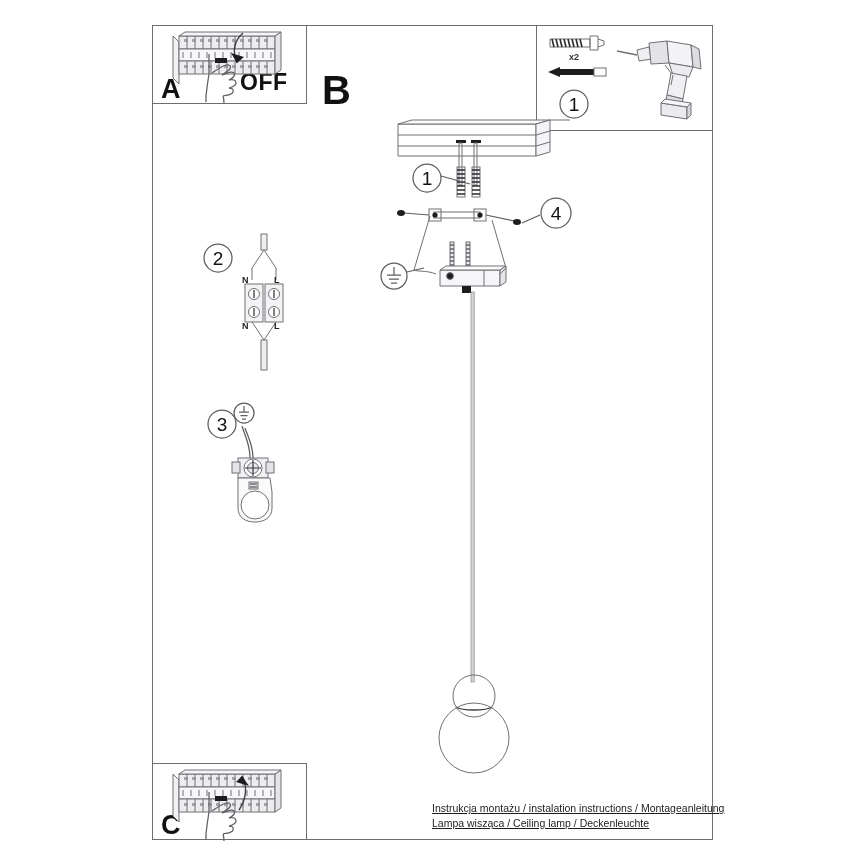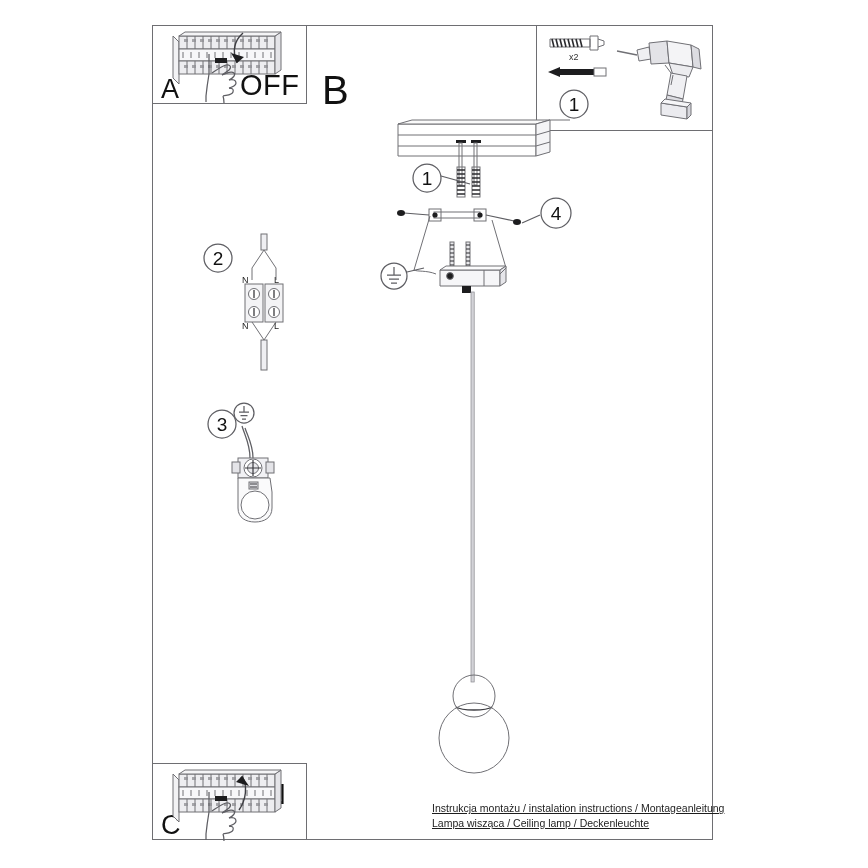--- a/index.html
+++ b/index.html
@@ -6,23 +6,23 @@
   body{width:868px;height:868px;position:relative;overflow:hidden;
        font-family:"Liberation Sans", sans-serif;color:#1a1a1a;}
   .page{position:absolute;left:152px;top:25px;width:561px;height:815px;
         border:1.4px solid #6e6e72;box-sizing:border-box;}
   .abs{position:absolute;}
   svg{display:block;overflow:visible;}
   .box{position:absolute;border:1.3px solid #6e6e72;background:#fff;box-sizing:border-box;}
   .boxA{left:152px;top:25px;width:155px;height:79px;}
   .boxC{left:152px;top:763px;width:155px;height:77px;}
   .box1{left:536px;top:25px;width:177px;height:106px;}
-  .lbl{position:absolute;font-weight:400;line-height:1;}
+  .lbl{position:absolute;font-weight:700;line-height:1;}
   .letter{font-size:27px;color:#111;}
-  .onoff{font-size:29px;color:#111;letter-spacing:.5px;}
+  .onoff{font-size:23px;color:#111;letter-spacing:.5px;}
   .bigB{font-size:40px;color:#111;}
   .x2{font-size:9px;color:#333;}
   .nl{font-size:9px;color:#222;}
   .footer{position:absolute;left:432px;top:801px;font-size:10.5px;
           line-height:14.5px;color:#1d1d1d;white-space:pre;text-decoration:underline;}
   .stroke{fill:none;stroke:#5e5e63;stroke-width:1.25;}
   .strokeD{fill:none;stroke:#3d3d42;stroke-width:1.4;}
   .thin{fill:none;stroke:#707075;stroke-width:1;}
   .num{font-size:19px;fill:#111;font-family:"Liberation Sans",sans-serif;}
   .fillDark{fill:#1d1d1f;}

